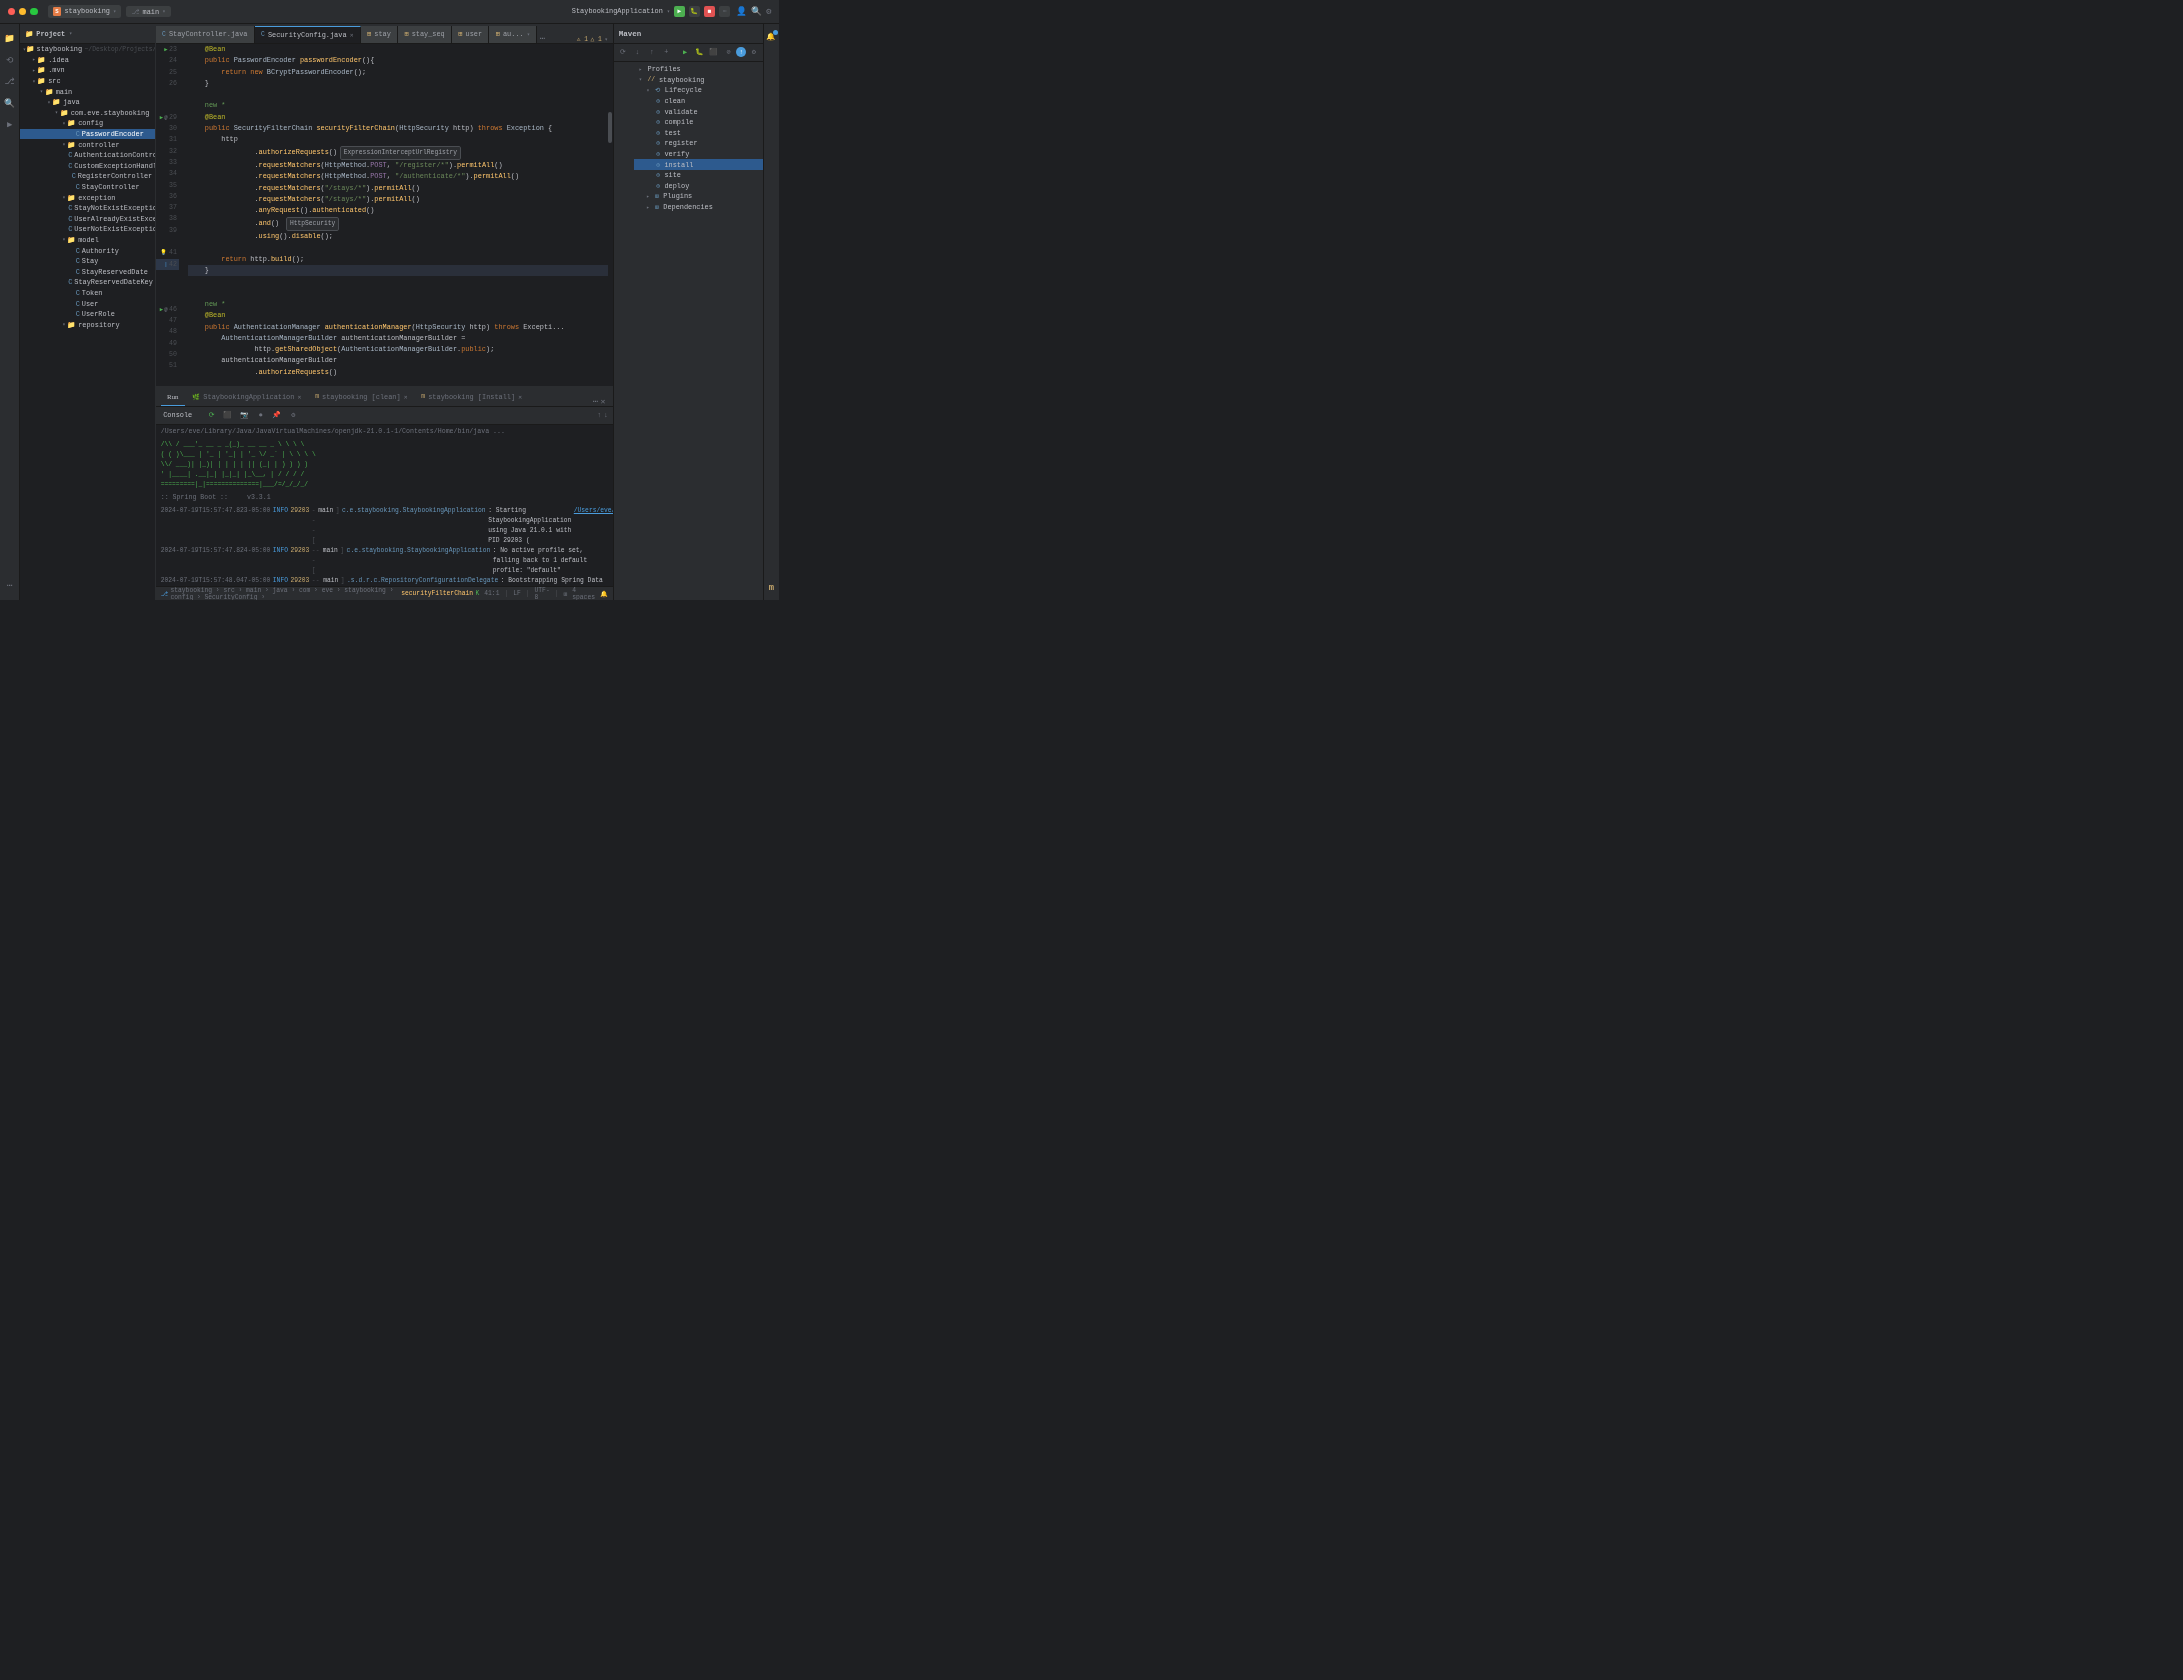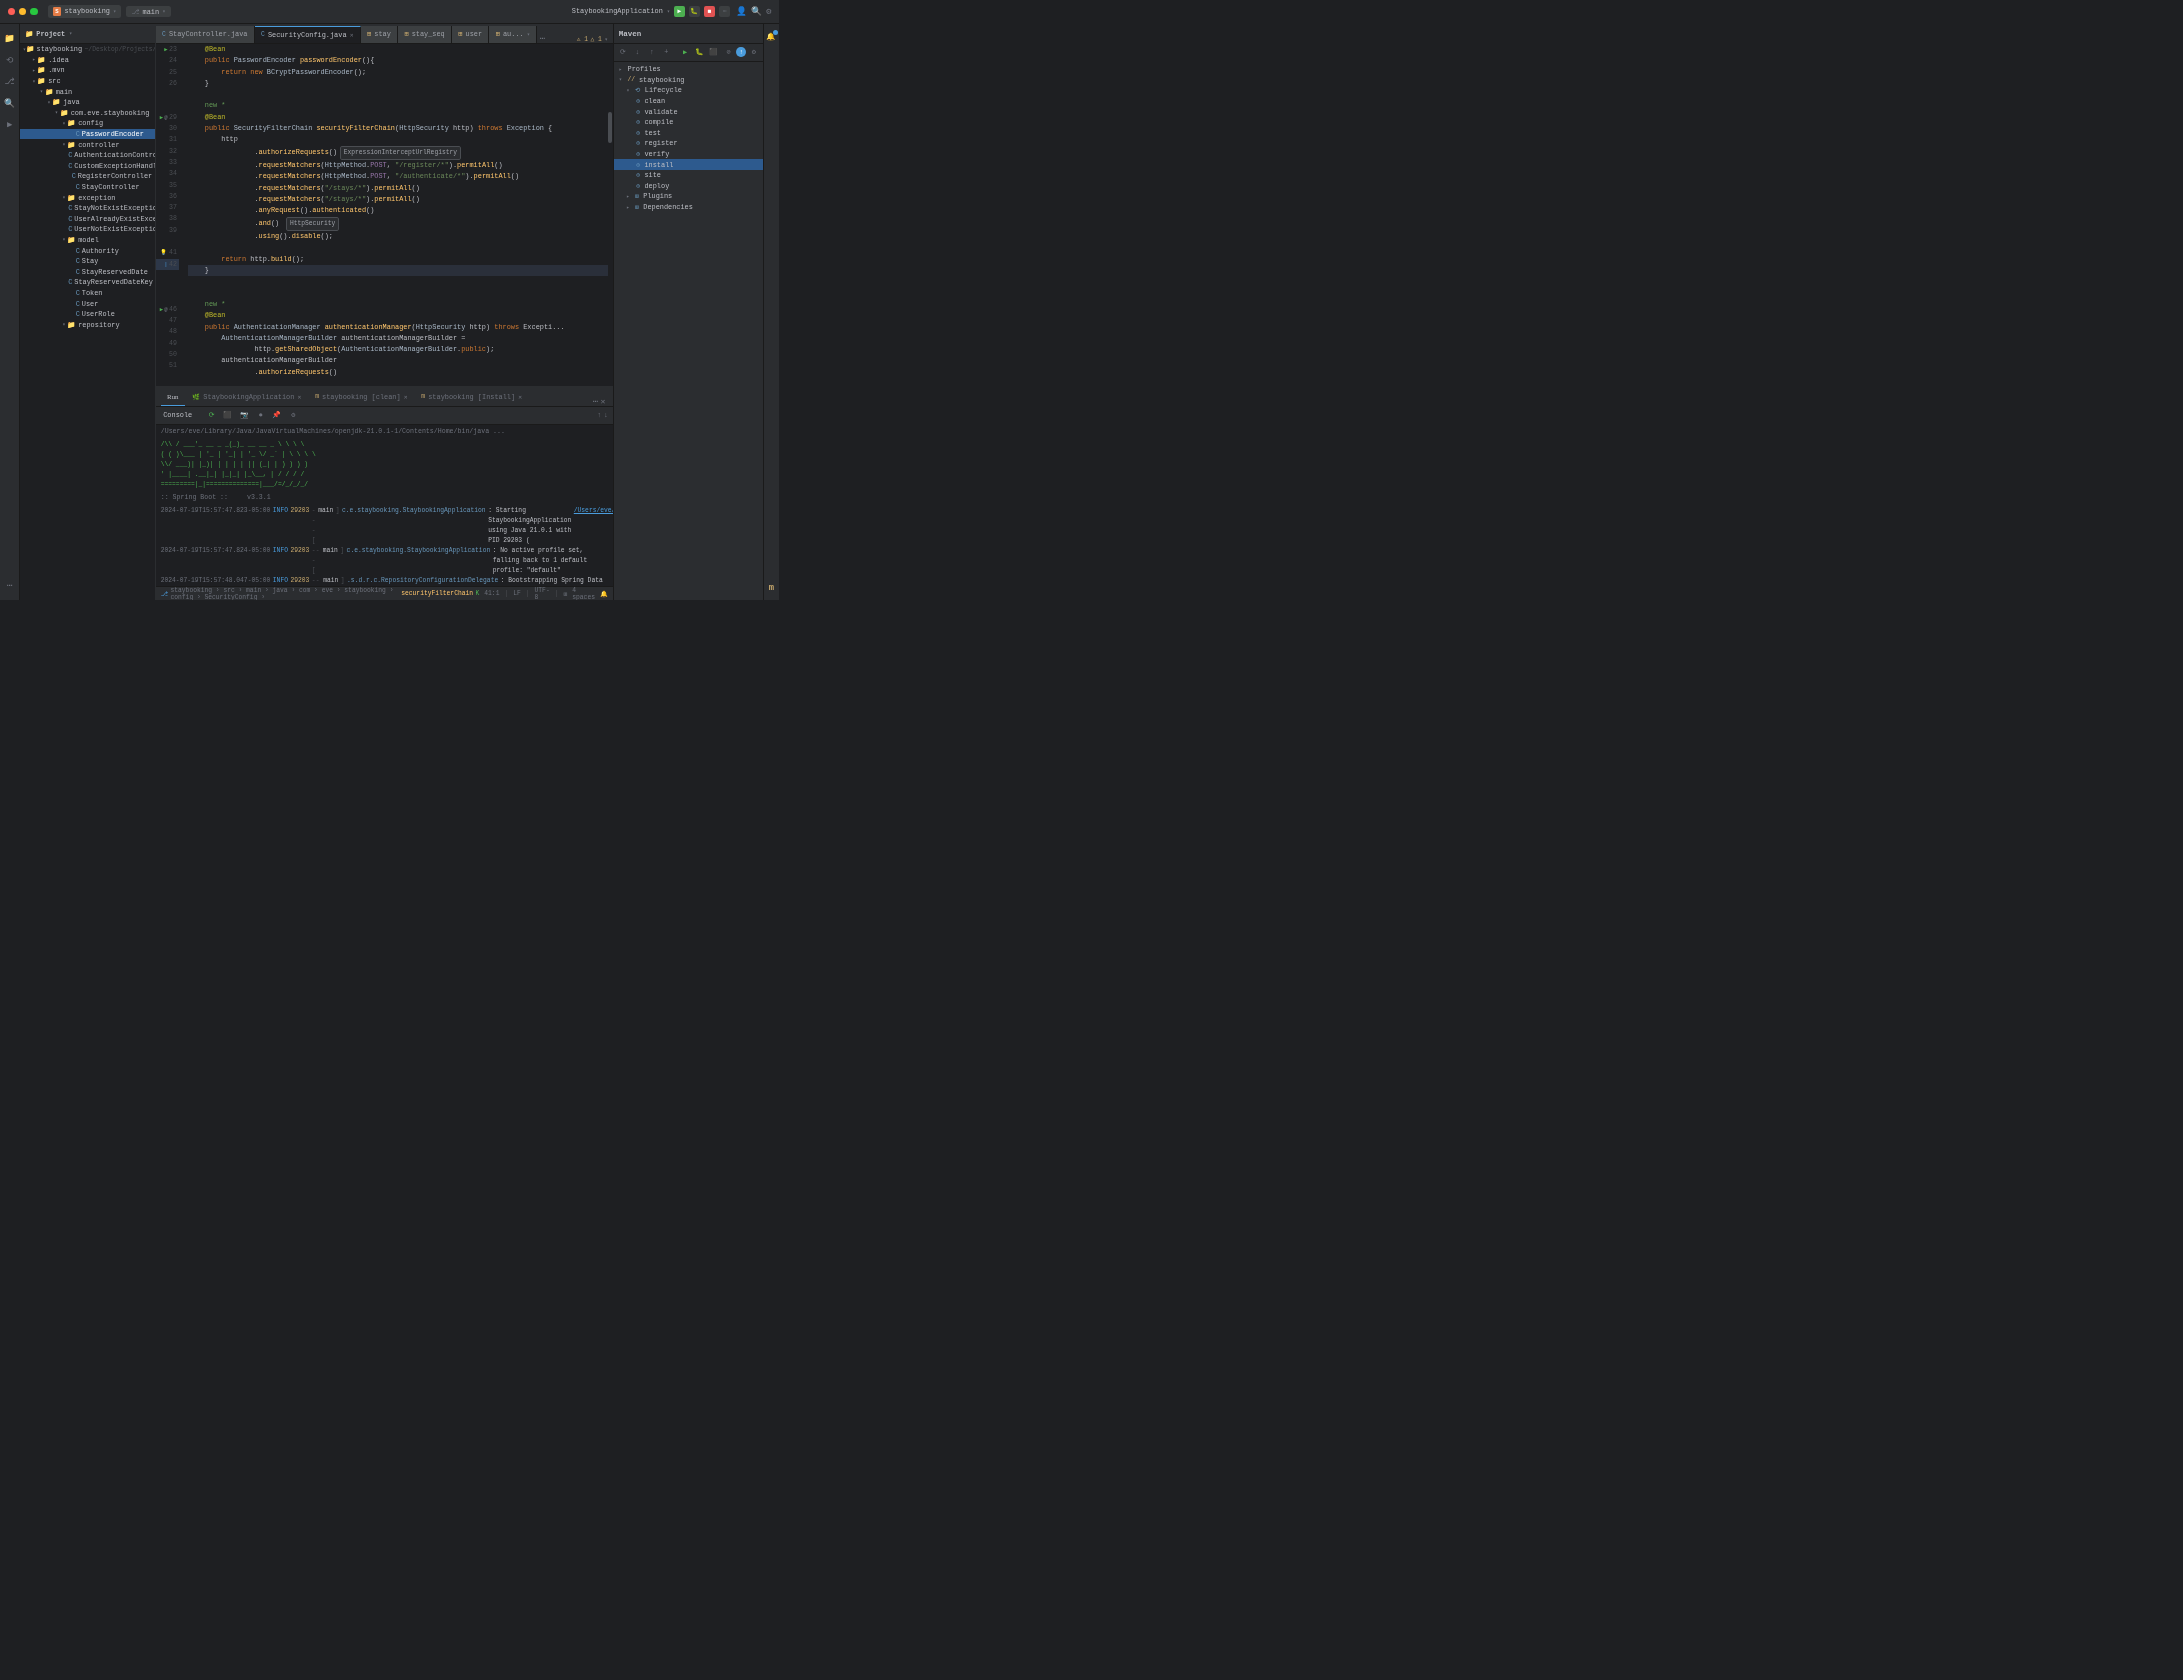--- a/index.html
+++ b/index.html
@@ -243,20 +243,21 @@
       justify-content: center;
       border-radius: 1.9px;
       color: #6c707a;
       font-size: 6.9px;
       cursor: pointer;
     }
     .maven-tree {
       flex: 1;
       overflow-y: auto;
       padding: 2.5px 0;
+      margin-left: 20px;
     }
     .maven-item {
       display: flex;
       align-items: center;
       padding: 1.3px 5px;
       font-size: 6.9px;
       cursor: pointer;
       gap: 2.5px;
     }
     .maven-item.selected { background: #2d5a8e; }

